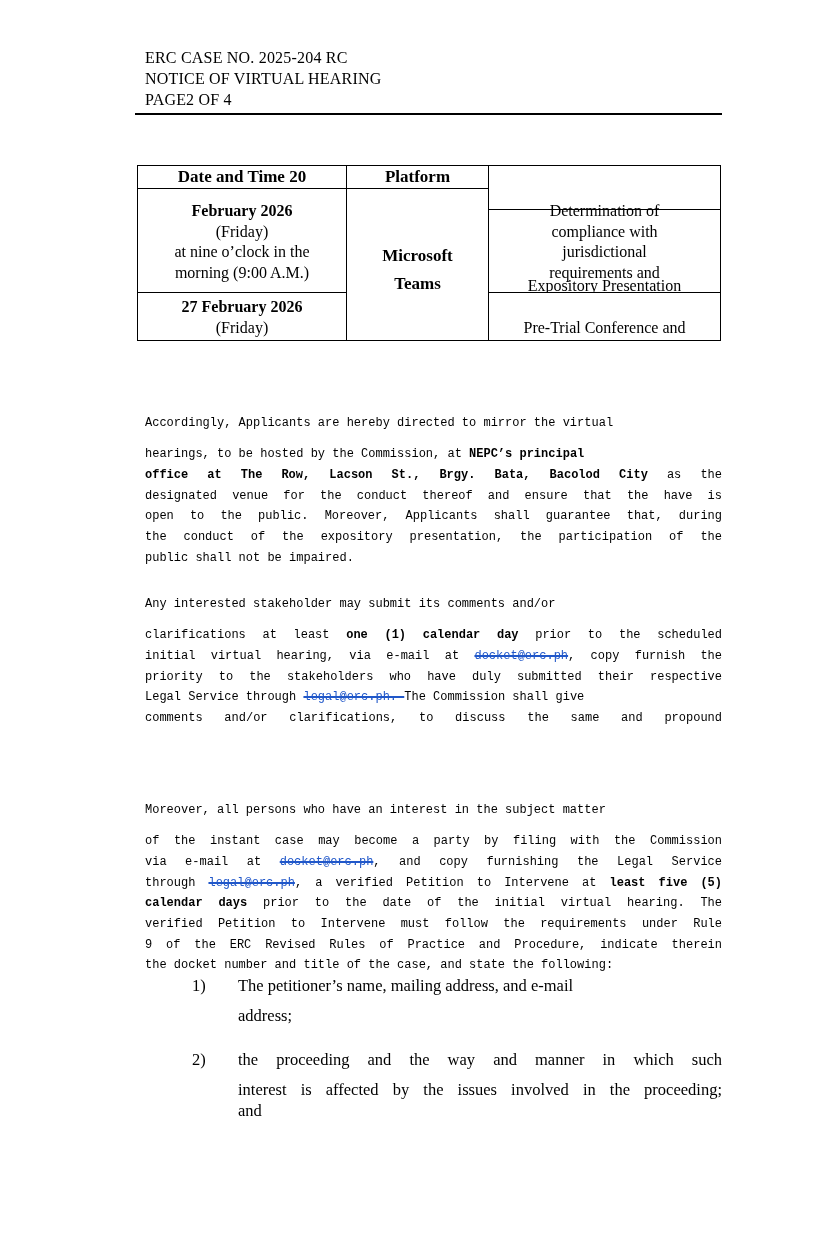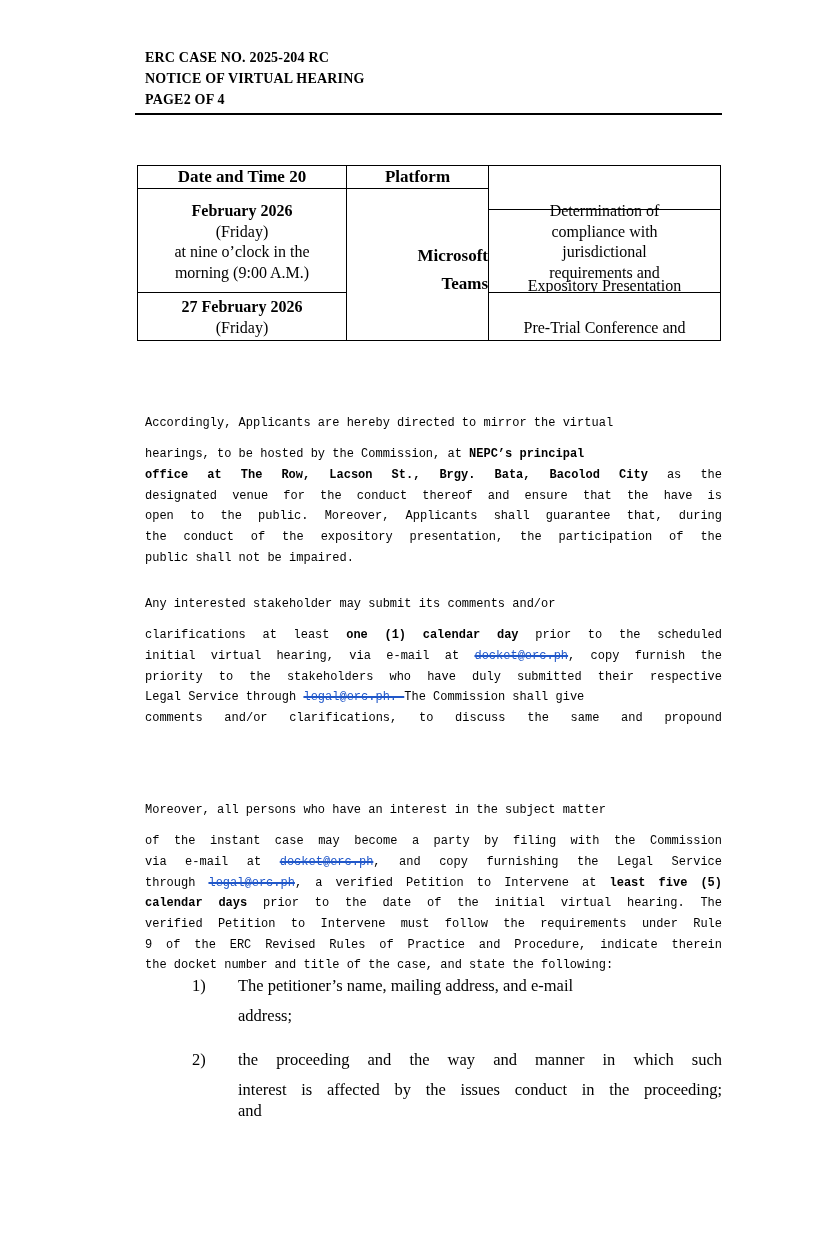--- a/index.html
+++ b/index.html
@@ -5,42 +5,42 @@
   html,body { margin:0; padding:0; background:#ffffff; }
   .page {
     position:relative; width:816px; height:1248px; background:#ffffff;
     font-family:"Liberation Serif","DejaVu Serif",serif; color:#000;
     overflow:hidden;
   }
   
   .doc-header {
     position:absolute; left:135px; top:47px; width:587px;
     box-sizing:border-box; border-bottom:2px solid #000;
-    padding:0 0 3px 10px; font-weight:bold; font-size:14px;
+    padding:0 0 3px 10px; font-weight:normal; font-size:16px;
   }
   .hline { line-height:21px; white-space:nowrap; letter-spacing:.2px; }
 
   
   .tbl {
     position:absolute; left:137px; top:165px; width:584px; height:176px;
     box-sizing:border-box; border:1.5px solid #000;
     display:grid;
     grid-template-columns:209px 142px auto;
     grid-template-rows:23px 104px auto;
   }
   .c { box-sizing:border-box; text-align:center; font-size:16px; overflow:hidden; }
   .c .ln { line-height:20.7px; }
   .h { font-weight:bold; font-size:17px; line-height:21px; }
   .h1 { grid-area:1/1; border-right:1.5px solid #000; border-bottom:1.5px solid #000; }
   .h2 { grid-area:1/2; border-right:1.5px solid #000; border-bottom:1.5px solid #000; }
   .h3 { grid-area:1/3; border-bottom:1.5px solid #000;margin-top:43px; }
   .d1 { grid-area:2/1; border-right:1.5px solid #000; border-bottom:1.5px solid #000; padding-top:12px; }
   .d2 { grid-area:3/1; border-right:1.5px solid #000; padding-top:4px; }
   .pf { grid-area:2/2/4/3; border-right:1.5px solid #000; display:flex; flex-direction:column;
-        justify-content:center; padding-top:12px; font-size:17px;text-align:right; }
+        justify-content:center; padding-top:12px; font-size:17px; }
   .pf .ln + .ln { margin-top:7px; }
   .a1 { grid-area:2/3; border-bottom:1.5px solid #000; padding-top:12px; }
   .a1 .ln:last-child { margin-top:-7.5px; }
   .a2 { grid-area:3/3; padding-top:25px; }
 
   
   .para { position:absolute; left:145px; width:577px; font-size:12px;font-family:Liberation Mono, monospace; }
   .para .ln { line-height:20.7px; }
   .para .ln.j { text-align:justify; text-align-last:justify; }
   .para .ln:first-child { margin-bottom:10.5px; }
@@ -139,18 +139,18 @@
     <div class="litext">
         <div class="ln"><span>The petitioner’s name, mailing address, and e-mail</span></div>
         <div class="ln"><span>address;</span></div>
       </div>
   </div>
 
   <div class="li li2">
     <span class="num">2)</span>
     <div class="litext">
         <div class="ln j"><span>the proceeding and the way and manner in which such</span></div>
-        <div class="ln j"><span>interest is affected by the issues conduct in the proceeding;</span></div>
+        <div class="ln j"><span>interest is affected by the issues involved in the proceeding;</span></div>
         <div class="ln"><span>and</span></div>
       </div>
   </div>
 
 </div>
 
 </body></html>

